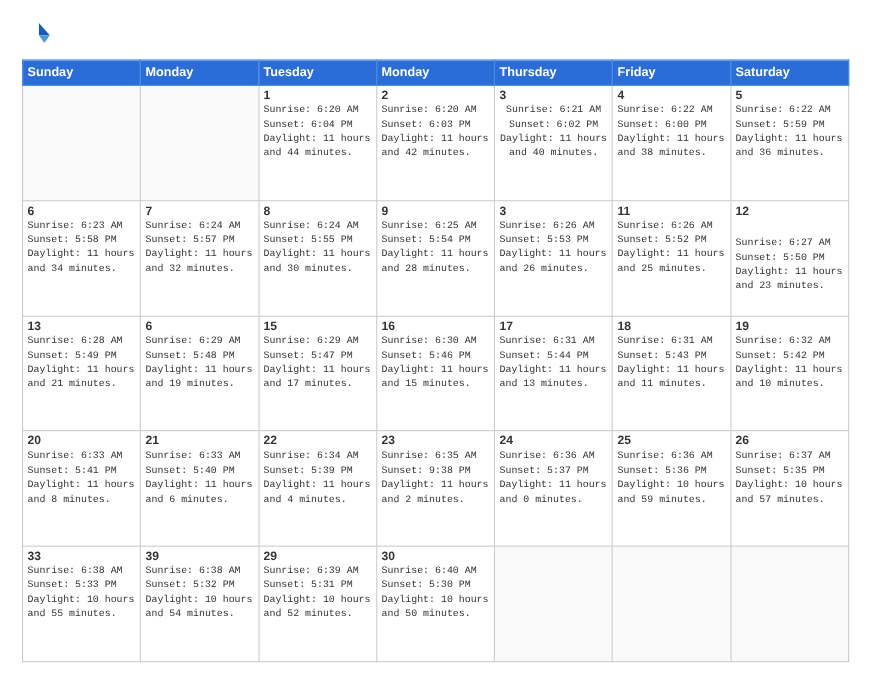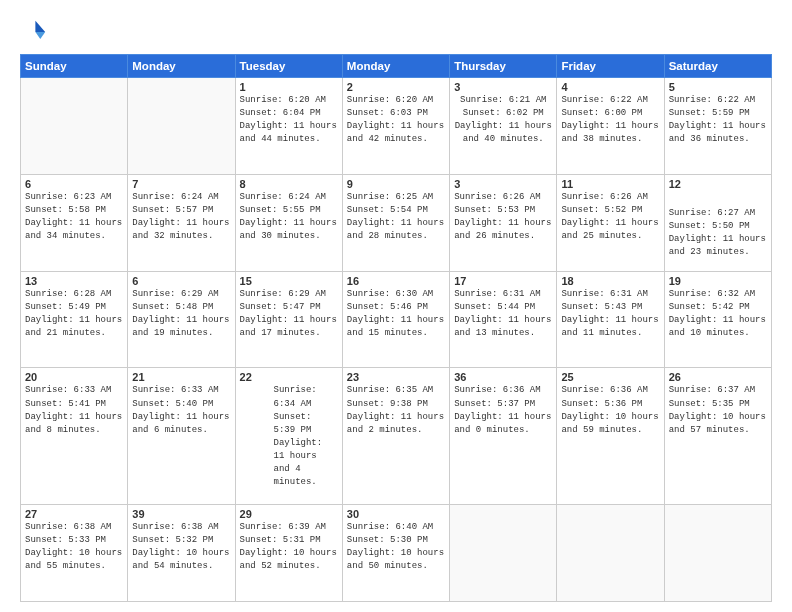--- a/index.html
+++ b/index.html
@@ -256,52 +256,52 @@
 Daylight: 11 hours and 8 minutes.</div>
           </td>
           <td>
             <span class="day-num">21</span>
             <div class="day-info" style="white-space: pre-line;">Sunrise: 6:33 AM
 Sunset: 5:40 PM
 Daylight: 11 hours and 6 minutes.</div>
           </td>
           <td>
             <span class="day-num">22</span>
-            <div class="day-info" style="white-space: pre-line; margin-left: 34px;">Sunrise: 6:34 AM
+            <div class="day-info" style="white-space: pre-line;">Sunrise: 6:34 AM
 Sunset: 5:39 PM
 Daylight: 11 hours and 4 minutes.</div>
           </td>
           <td>
             <span class="day-num">23</span>
             <div class="day-info" style="white-space: pre-line;">Sunrise: 6:35 AM
 Sunset: 9:38 PM
 Daylight: 11 hours and 2 minutes.</div>
           </td>
           <td>
-            <span class="day-num">36</span>
+            <span class="day-num">24</span>
             <div class="day-info" style="white-space: pre-line;">Sunrise: 6:36 AM
 Sunset: 5:37 PM
 Daylight: 11 hours and 0 minutes.</div>
           </td>
           <td>
             <span class="day-num">25</span>
             <div class="day-info" style="white-space: pre-line;">Sunrise: 6:36 AM
 Sunset: 5:36 PM
 Daylight: 10 hours and 59 minutes.</div>
           </td>
           <td>
             <span class="day-num">26</span>
             <div class="day-info" style="white-space: pre-line;">Sunrise: 6:37 AM
 Sunset: 5:35 PM
 Daylight: 10 hours and 57 minutes.</div>
           </td>
         </tr>
         <tr>
           <td>
-            <span class="day-num">27</span>
+            <span class="day-num">33</span>
             <div class="day-info" style="white-space: pre-line;">Sunrise: 6:38 AM
 Sunset: 5:33 PM
 Daylight: 10 hours and 55 minutes.</div>
           </td>
           <td>
             <span class="day-num">39</span>
             <div class="day-info" style="white-space: pre-line;">Sunrise: 6:38 AM
 Sunset: 5:32 PM
 Daylight: 10 hours and 54 minutes.</div>
           </td>

